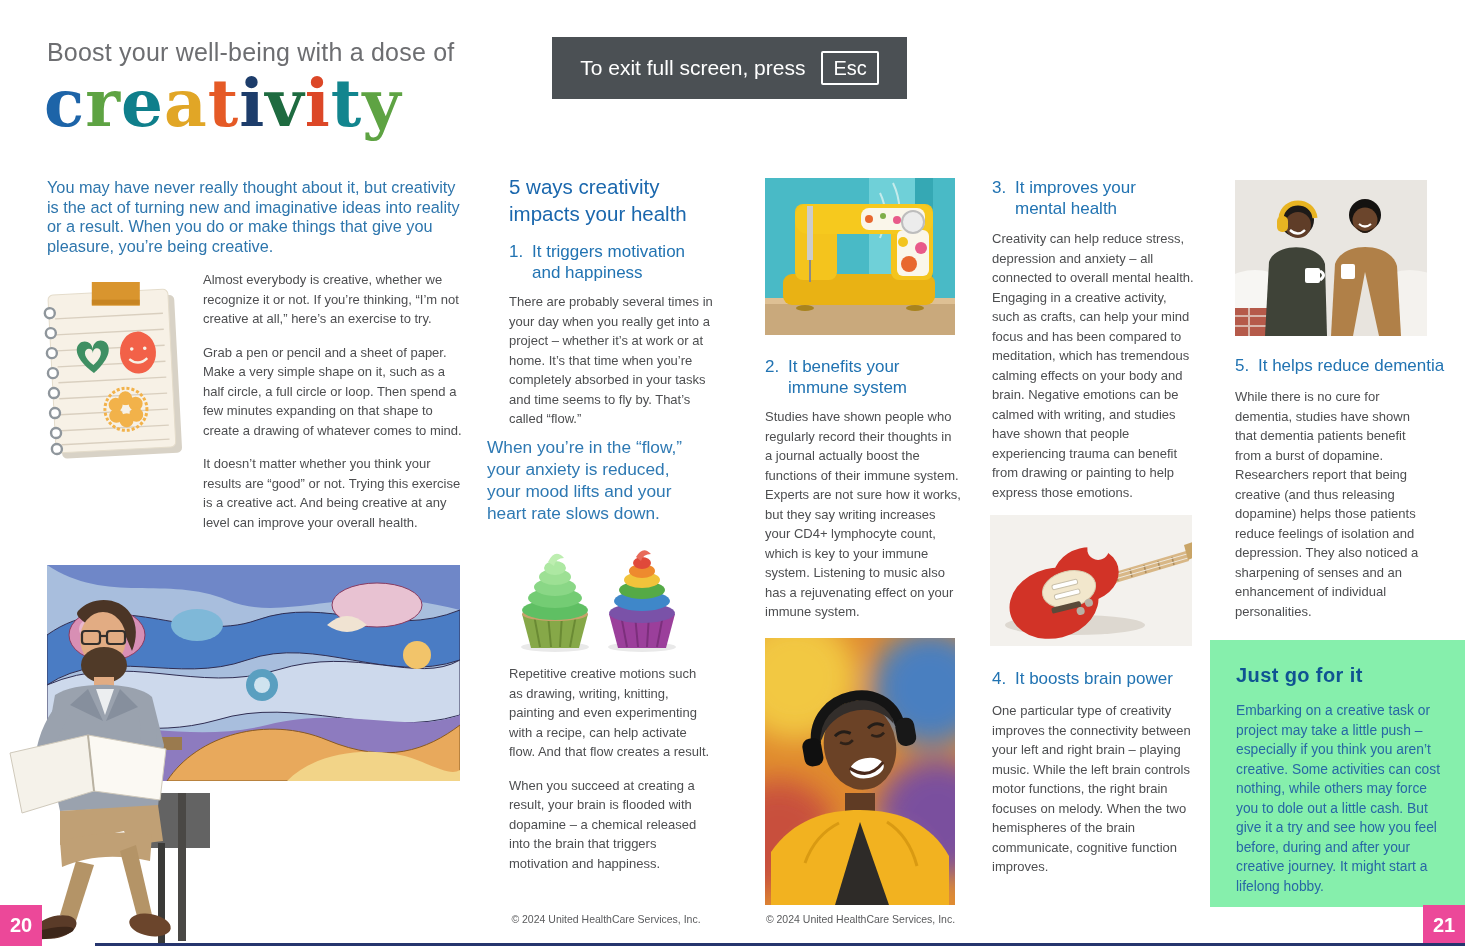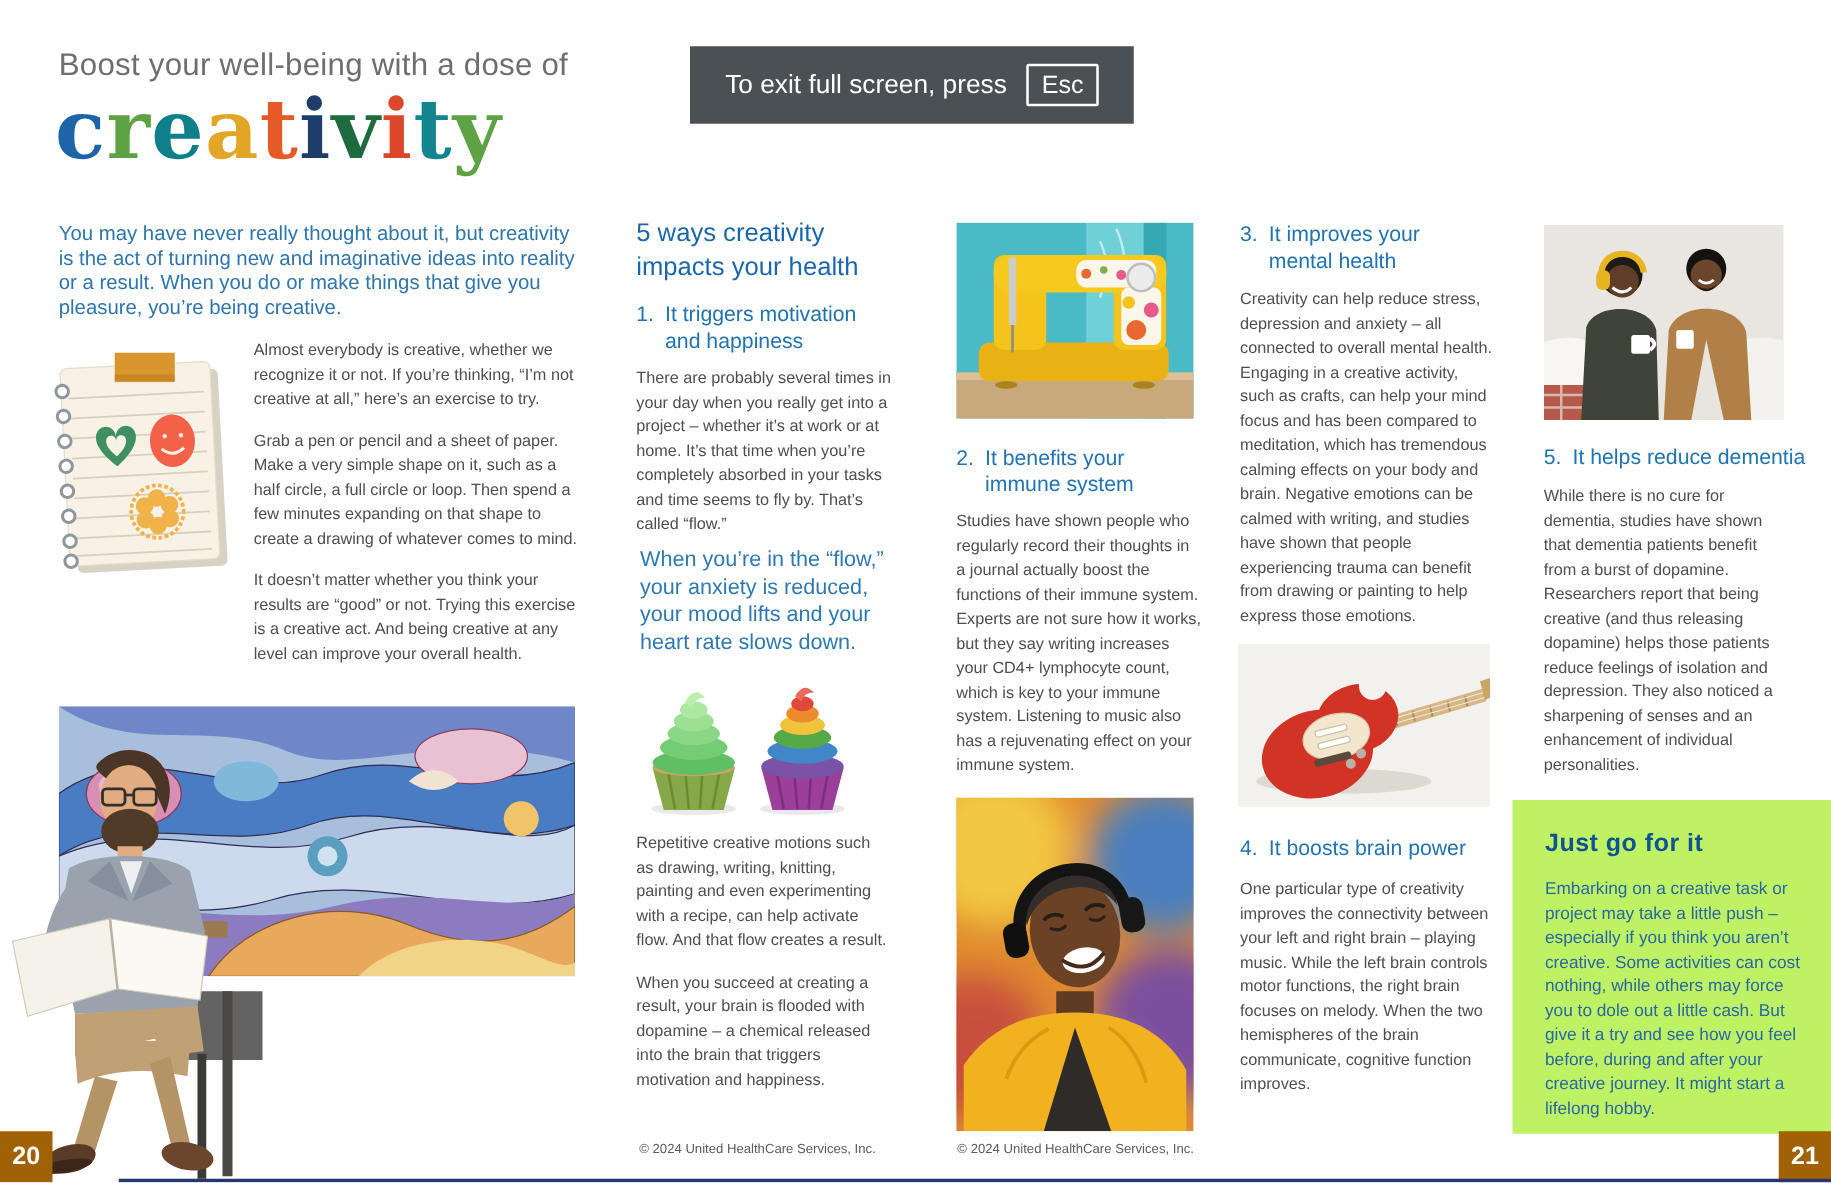--- a/index.html
+++ b/index.html
@@ -12,26 +12,26 @@
   .fs-banner{position:absolute;left:552px;top:37px;width:355px;height:62px;background:#4b5054;
         display:flex;align-items:center;justify-content:center;gap:16px;color:#fff;font-size:21px;}
   .esc-key{border:2px solid #fff;border-radius:2px;padding:5px 10px;font-size:20px;line-height:1;}
   
   .blue-intro{position:absolute;left:47px;top:178px;width:420px;font-size:16.3px;line-height:19.5px;color:#2e76ad;}
   .body-p{font-size:13px;line-height:19.5px;color:#4d4e50;margin:0 0 14px 0;}
   .item-title{display:flex;font-size:17px;line-height:20.5px;color:#2173b2;}
   .item-num{width:23px;flex:none;}
   .ways-heading{position:absolute;left:509px;top:174px;width:210px;font-size:20.5px;line-height:26.5px;
         font-weight:normal;color:#1a67ad;}
-  .callout{position:absolute;left:512px;top:436px;width:200px;font-size:17.3px;line-height:22px;color:#2e79b3;}
+  .callout{position:absolute;left:487px;top:436px;width:200px;font-size:17.3px;line-height:22px;color:#2e79b3;}
   .doodle-caption{position:absolute;left:205px;top:803px;width:266px;font-size:17.3px;line-height:19.8px;color:#2070ae;}
   .footer-copy{position:absolute;top:913px;font-size:10.5px;color:#5a5b5d;text-align:center;}
-  .page-badge{position:absolute;width:42px;height:41px;background:#a16207;color:#fff;font-weight:bold;
+  .page-badge{position:absolute;width:42px;height:41px;background:#ec4899;color:#fff;font-weight:bold;
         font-size:20px;display:flex;align-items:center;justify-content:center;}
-  .justgo{position:absolute;left:1210px;top:640px;width:255px;height:267px;background:#bef264;box-sizing:border-box;
+  .justgo{position:absolute;left:1210px;top:640px;width:255px;height:267px;background:#86efac;box-sizing:border-box;
         padding:24px 24px 0 26px;}
   .justgo-title{font-size:20px;font-weight:bold;color:#0f5392;letter-spacing:.4px;margin:0;}
   .justgo-body{font-size:13.8px;line-height:19.5px;color:#2767a5;margin:14px 0 0 0;}
   .photo{position:absolute;overflow:hidden;}
   .photo svg{display:block;}
   .bottom-line{position:absolute;left:95px;bottom:0;width:1370px;height:3px;background:#26356e;}
   .abs{position:absolute;}
 </style>
 </head>
 <body>

